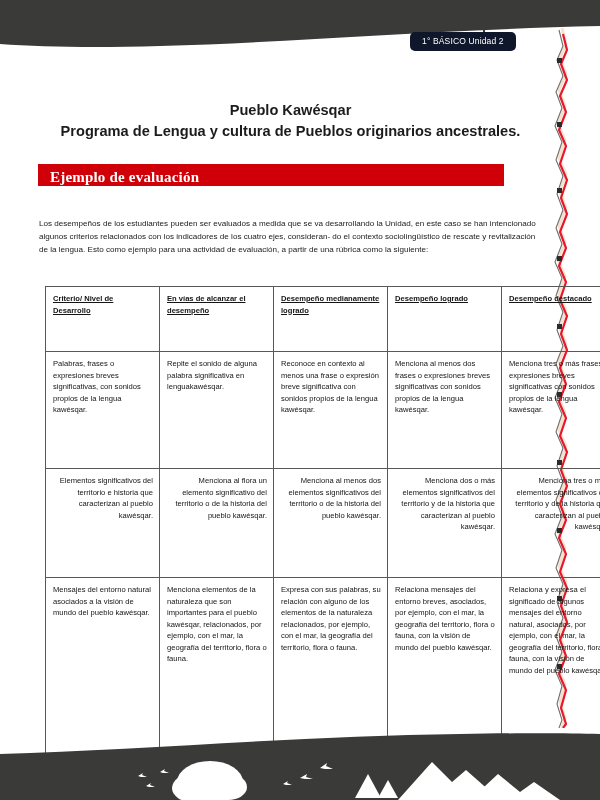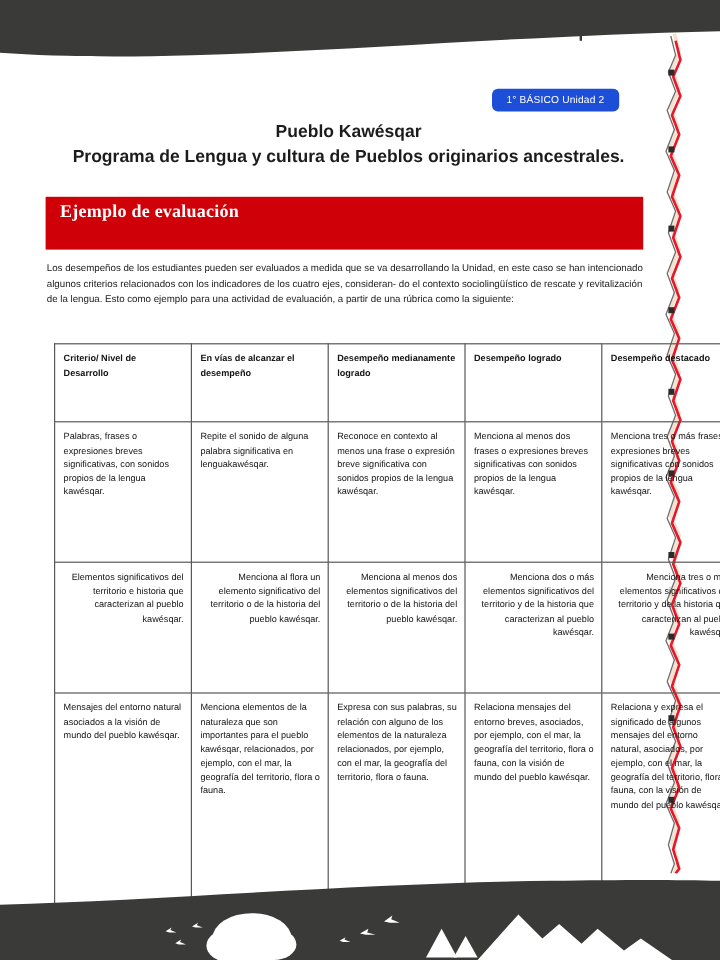--- a/index.html
+++ b/index.html
@@ -32,29 +32,28 @@
     width: 600px;
     height: 60px;
     pointer-events: none;
   }
 
   
   .unit-badge {
     position: absolute;
     left: 410px;
     top: 32px;
-    background: #1d4ed8;
+    background: #0f172a;
     color: #ffffff;
     font-size: 8.5px;
     letter-spacing: 0.15px;
     padding: 4px 12px 5px 12px;
     border-radius: 5px;
     white-space: nowrap;
     font-family: "Liberation Sans", sans-serif;
-    margin-top: 42px;
   }
   .badge-stem {
     position: absolute;
     left: 483px;
     top: 22px;
     width: 2px;
     height: 12px;
     background: #3a3a38;
   }
 
@@ -81,23 +80,22 @@
     line-height: 1.45;
     font-family: "Liberation Sans", sans-serif;
   }
 
   
   .section-bar {
     position: absolute;
     left: 38px;
     top: 164px;
     width: 466px;
-    height: 44px;
+    height: 22px;
     background: #d00008;
-    padding-left: 32px;
   }
   .section-bar-label {
     position: absolute;
     left: 12px;
     top: 5px;
     color: #ffffff;
     font-family: "Liberation Serif", serif;
     font-size: 15px;
     font-weight: bold;
     letter-spacing: 0.2px;
@@ -137,20 +135,21 @@
     line-height: 1.52;
     color: #141414;
     font-family: "Liberation Sans", sans-serif;
     font-weight: normal;
     text-align: left;
     width: 100px;
   }
   table.rubric th {
     font-weight: bold;
     height: 52px;
+    text-decoration: underline;
   }
   table.rubric td.r1 { height: 104px; }
   table.rubric td.r2 { height: 96px; text-align: right; }
   table.rubric td.r3 { height: 168px; }
 
   
   .bottom-band {
     position: absolute;
     left: 0;
     top: 730px;

